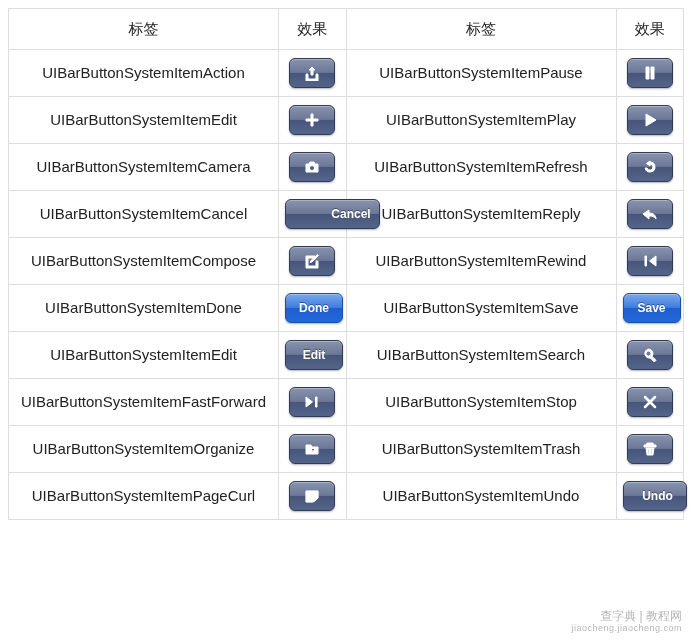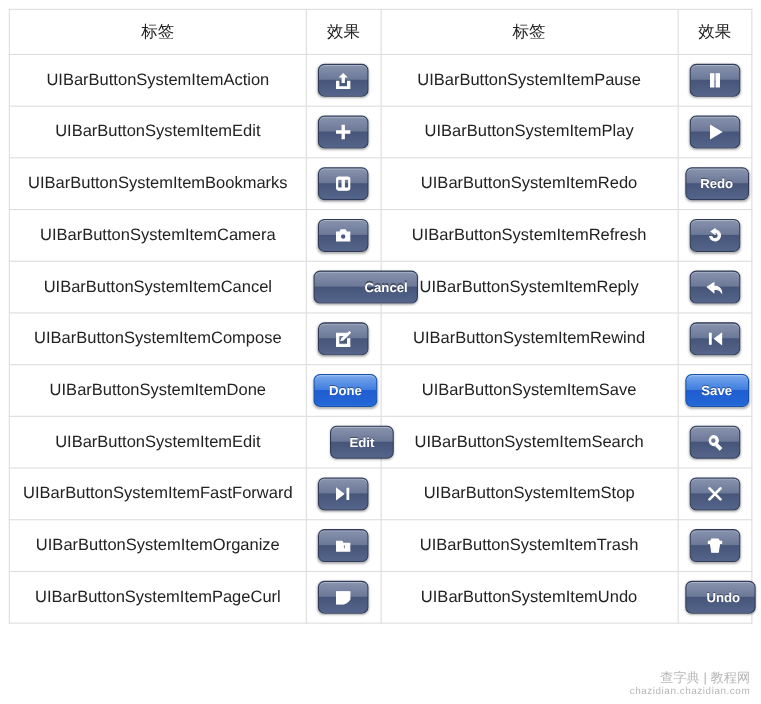--- a/index.html
+++ b/index.html
@@ -120,30 +120,20 @@
             </svg>
           </span></td>
         <td class="label-cell">UIBarButtonSystemItemPlay</td>
         <td class="effect-cell"><span class="ios-btn">
             <svg viewBox="0 0 16 16">
               <use href="#play-icon"></use>
             </svg>
           </span></td>
       </tr>
       <tr>
-        <td class="label-cell">UIBarButtonSystemItemBookmarks</td>
-        <td class="effect-cell"><span class="ios-btn">
-            <svg viewBox="0 0 16 16">
-              <use href="#bookmarks-icon"></use>
-            </svg>
-          </span></td>
-        <td class="label-cell">UIBarButtonSystemItemRedo</td>
-        <td class="effect-cell"><span class="ios-btn" style="min-width: 44px;">Redo</span></td>
-      </tr>
-      <tr>
         <td class="label-cell">UIBarButtonSystemItemCamera</td>
         <td class="effect-cell"><span class="ios-btn">
             <svg viewBox="0 0 16 16">
               <use href="#camera-icon"></use>
             </svg>
           </span></td>
         <td class="label-cell">UIBarButtonSystemItemRefresh</td>
         <td class="effect-cell"><span class="ios-btn">
             <svg viewBox="0 0 16 16">
               <use href="#refresh-icon"></use>
@@ -175,21 +165,21 @@
           </span></td>
       </tr>
       <tr>
         <td class="label-cell">UIBarButtonSystemItemDone</td>
         <td class="effect-cell"><span class="ios-btn blue" style="min-width: 44px;">Done</span></td>
         <td class="label-cell">UIBarButtonSystemItemSave</td>
         <td class="effect-cell"><span class="ios-btn blue" style="min-width: 44px;">Save</span></td>
       </tr>
       <tr>
         <td class="label-cell">UIBarButtonSystemItemEdit</td>
-        <td class="effect-cell"><span class="ios-btn" style="min-width: 44px; margin-left: 15px;">Edit</span></td>
+        <td class="effect-cell"><span class="ios-btn" style="min-width: 44px;">Edit</span></td>
         <td class="label-cell">UIBarButtonSystemItemSearch</td>
         <td class="effect-cell"><span class="ios-btn">
             <svg viewBox="0 0 16 16">
               <use href="#search-icon"></use>
             </svg>
           </span></td>
       </tr>
       <tr>
         <td class="label-cell">UIBarButtonSystemItemFastForward</td>
         <td class="effect-cell"><span class="ios-btn">
@@ -226,21 +216,21 @@
             </svg>
           </span></td>
         <td class="label-cell">UIBarButtonSystemItemUndo</td>
         <td class="effect-cell"><span class="ios-btn" style="min-width: 44px; padding-left: 12px;">Undo</span></td>
       </tr>
     </tbody>
 </table>
 
 <div class="watermark">
   <span>查字典 | 教程网</span>
-  <span class="small">chazidian.chazidian.com</span>
+  <span class="small">jiaocheng.jiaocheng.com</span>
 </div>
 
 <svg width="0" height="0" style="position:absolute">
   <defs>
     <g id="action-icon">
         <path d="M4 9v5h8V9h2v7H2V9h2zm4-7 3 3h-2v5H7V5H5l3-3z"></path>
       </g>
     <g id="pause-icon">
         <path d="M4 2h3v12H4zM9 2h3v12H9z"></path>
       </g>

